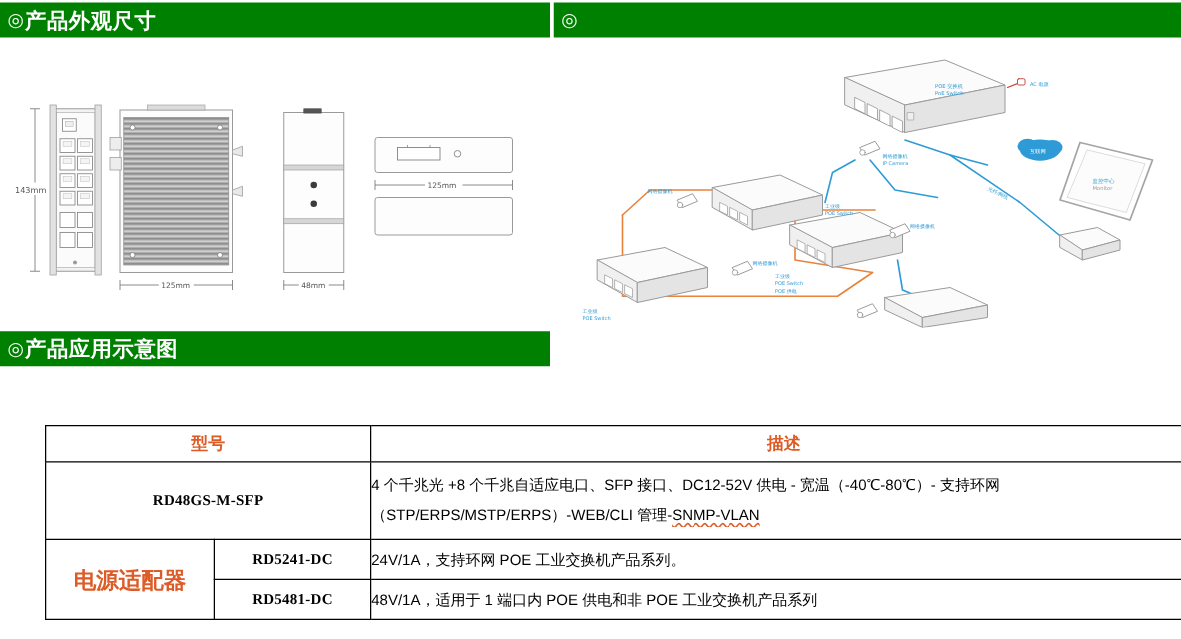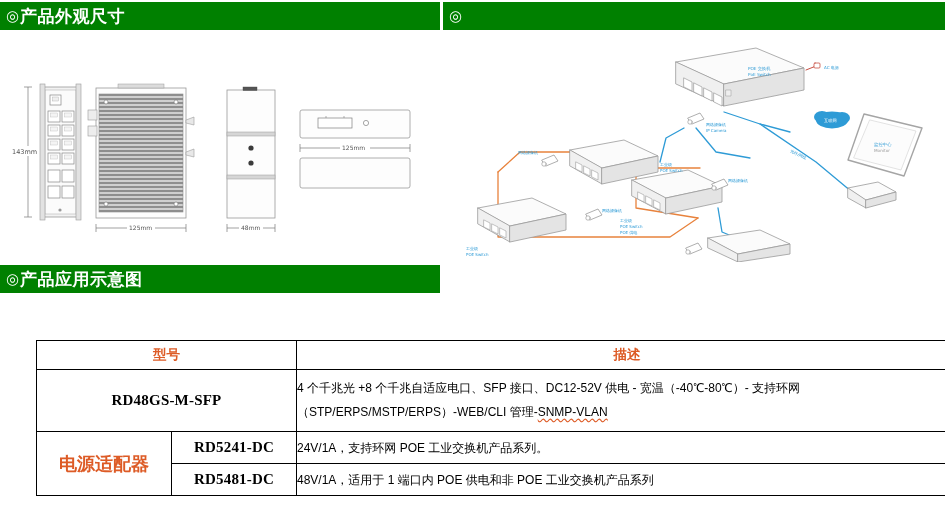--- a/index.html
+++ b/index.html
@@ -71,21 +71,21 @@
     height:28px;
     text-align:center;
     color:#DD5B26;
     font-weight:bold;
     font-size:13.5px;
     font-family:"DejaVu Sans","Liberation Sans",sans-serif;
   }
   .model-cell{
     text-align:center;
     font-weight:bold;
-    font-size:15px;
+    font-size:12px;
     font-family:"Liberation Serif","DejaVu Serif",serif;
     letter-spacing:0.2px;
   }
   .group-cell{
     text-align:center;
     color:#DD5B26;
     font-weight:bold;
     font-size:18px;
     font-family:"DejaVu Sans","Liberation Sans",sans-serif;
   }

